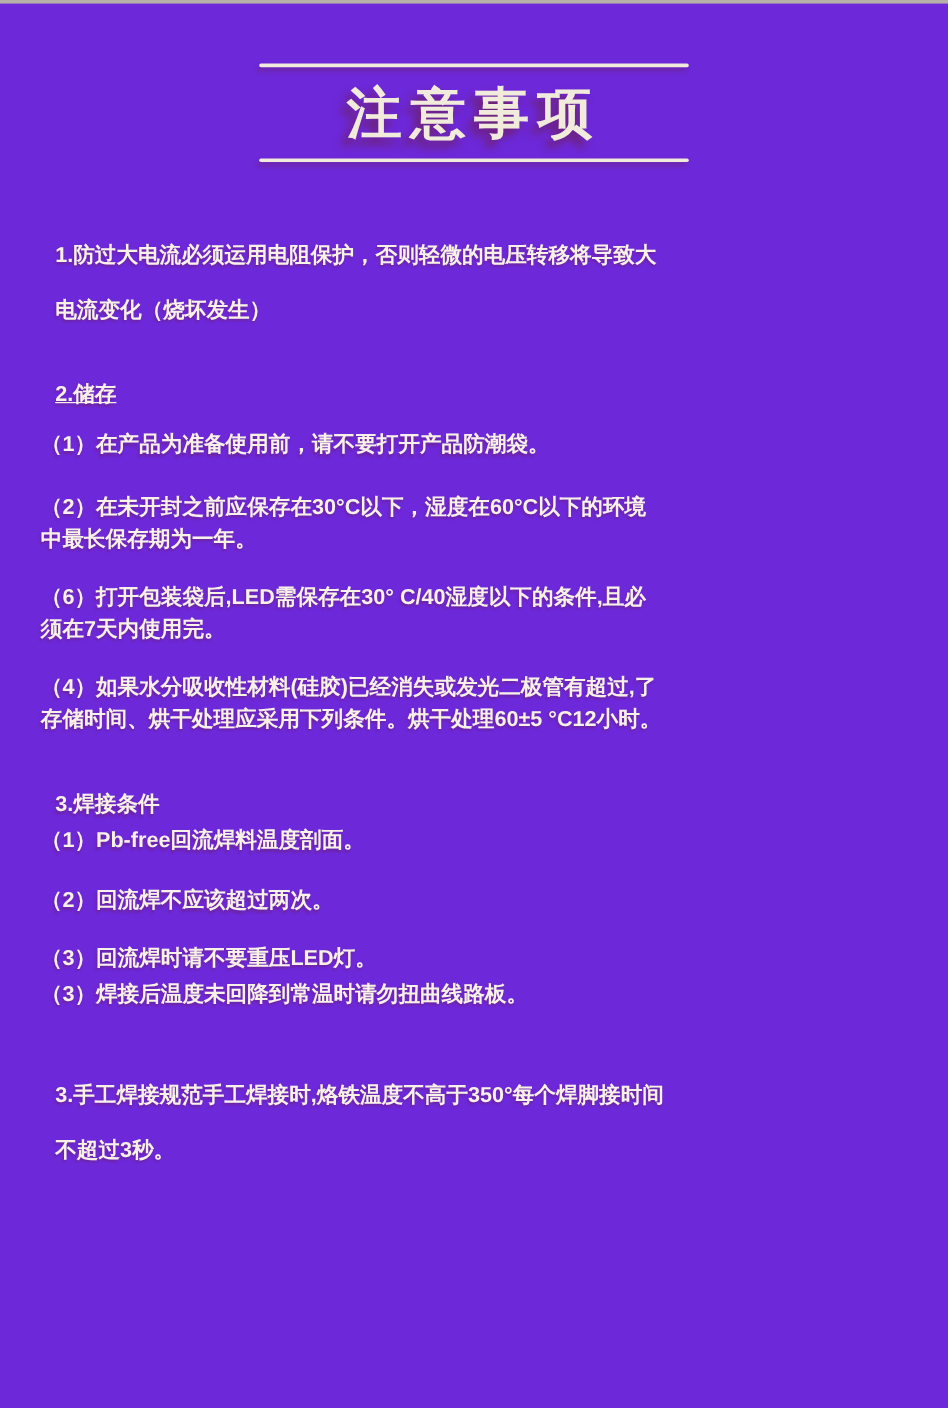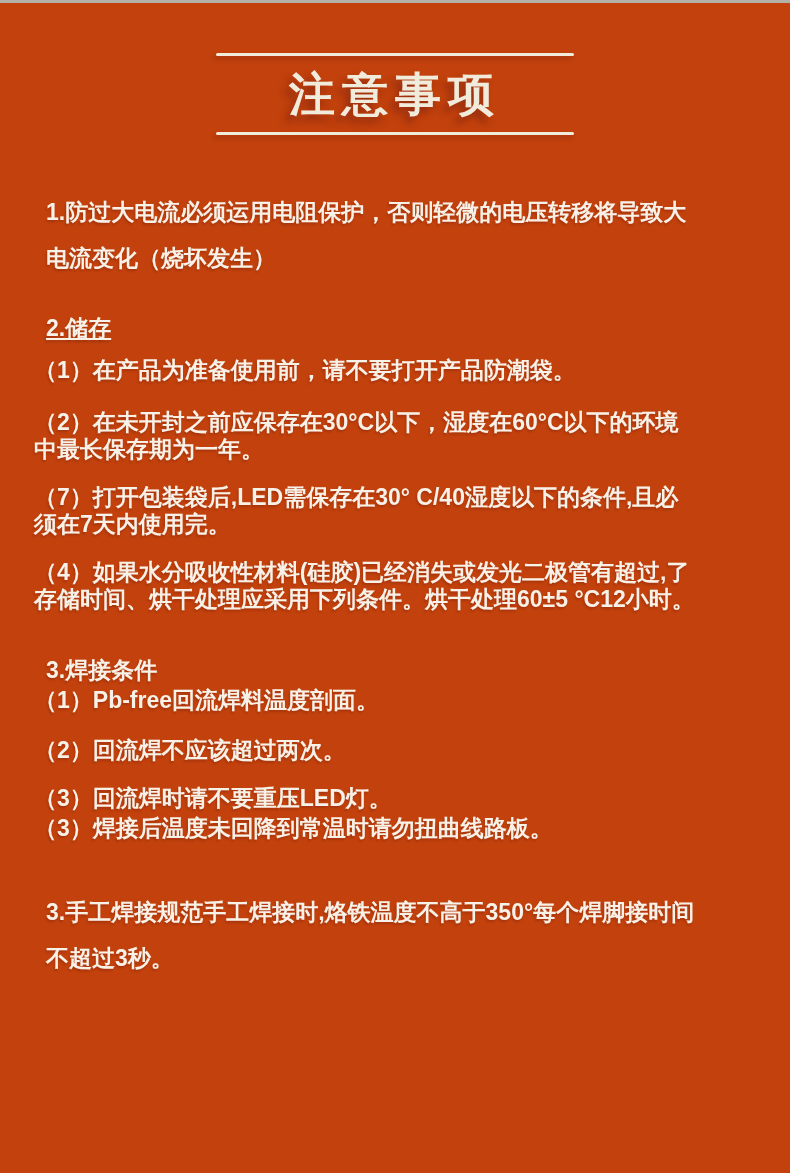--- a/index.html
+++ b/index.html
@@ -11,21 +11,21 @@
     height: 1173px;
     background: #CB4A40;
     overflow: hidden;
     font-family: "Liberation Sans", sans-serif;
     -webkit-font-smoothing: antialiased;
   }
   .page {
     position: relative;
     width: 790px;
     height: 1173px;
-    background: #c2410c;
+    background: #6d28d9;
   }
   .top-strip {
     width: 100%;
     height: 3px;
     background: #B5B1A8;
   }
   .header-rule {
     width: 358px;
     height: 3px;
     margin: 0 auto;
@@ -41,21 +41,21 @@
     font-size: 46px;
     line-height: 60px;
     letter-spacing: 7px;
     font-weight: 700;
     color: #F1EBDC;
     text-shadow: -5px 6px 7px rgba(110, 28, 18, 0.55);
   }
   .content {
     margin: 0 20px 0 34px;
     color: #F8F1E7;
-    font-size: 23px;
+    font-size: 18px;
     font-weight: 700;
     text-shadow: -1px 2px 2px rgba(110, 28, 18, 0.30);
   }
   .para { margin: 0; }
   .line {
     display: block;
     white-space: nowrap;
   }
   .loose  .line { line-height: 46px; }
   .tight  .line { line-height: 27px; }
@@ -102,21 +102,21 @@
     <p class="para single p-storage-1">
       <span class="line">（1）在产品为准备使用前，请不要打开产品防潮袋。</span>
     </p>
 
     <p class="para tight p-storage-2">
       <span class="line">（2）在未开封之前应保存在30°C以下，湿度在60°C以下的环境</span>
       <span class="line">中最长保存期为一年。</span>
     </p>
 
     <p class="para tight p-storage-3">
-      <span class="line">（7）打开包装袋后,LED需保存在30° C/40湿度以下的条件,且必</span>
+      <span class="line">（6）打开包装袋后,LED需保存在30° C/40湿度以下的条件,且必</span>
       <span class="line">须在7天内使用完。</span>
     </p>
 
     <p class="para tight p-storage-4">
       <span class="line">（4）如果水分吸收性材料(硅胶)已经消失或发光二极管有超过,了</span>
       <span class="line">存储时间、烘干处理应采用下列条件。烘干处理60±5 °C12小时。</span>
     </p>
 
     <p class="para single indent p-solder-h">
       <span class="line">3.焊接条件</span>

